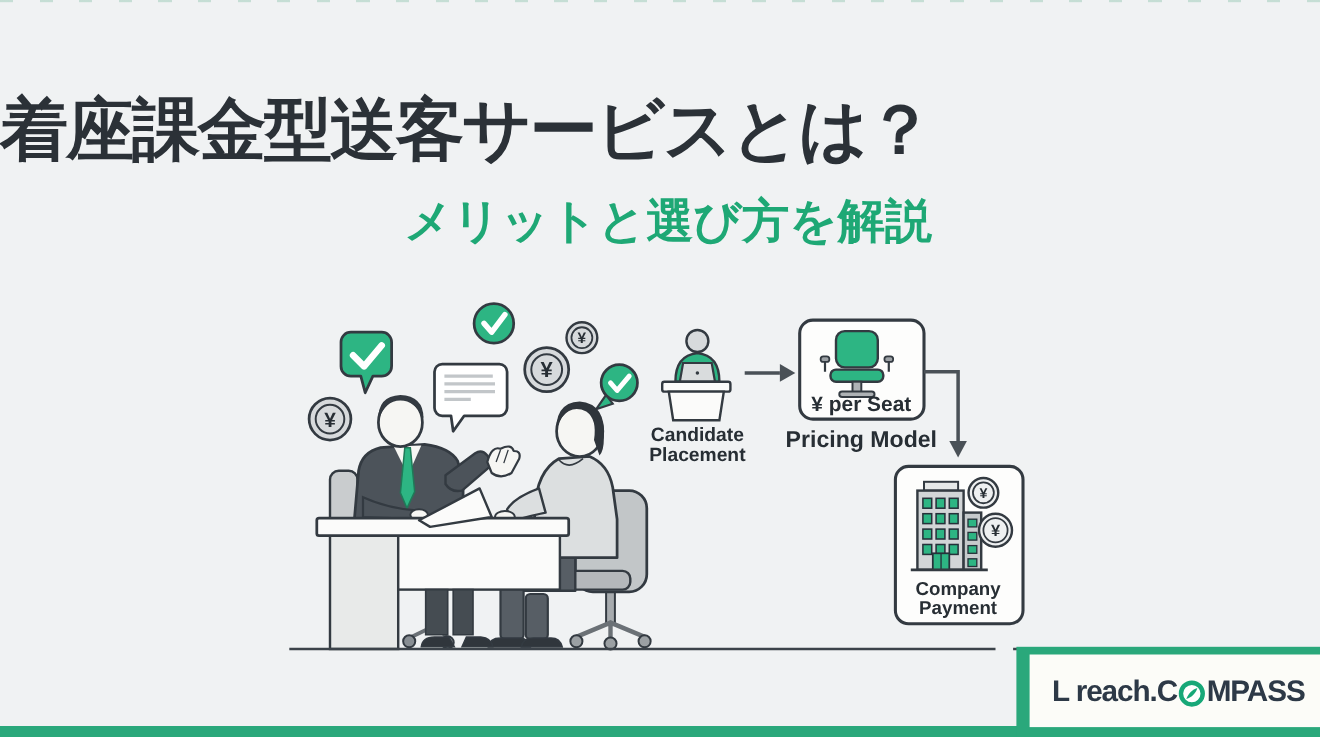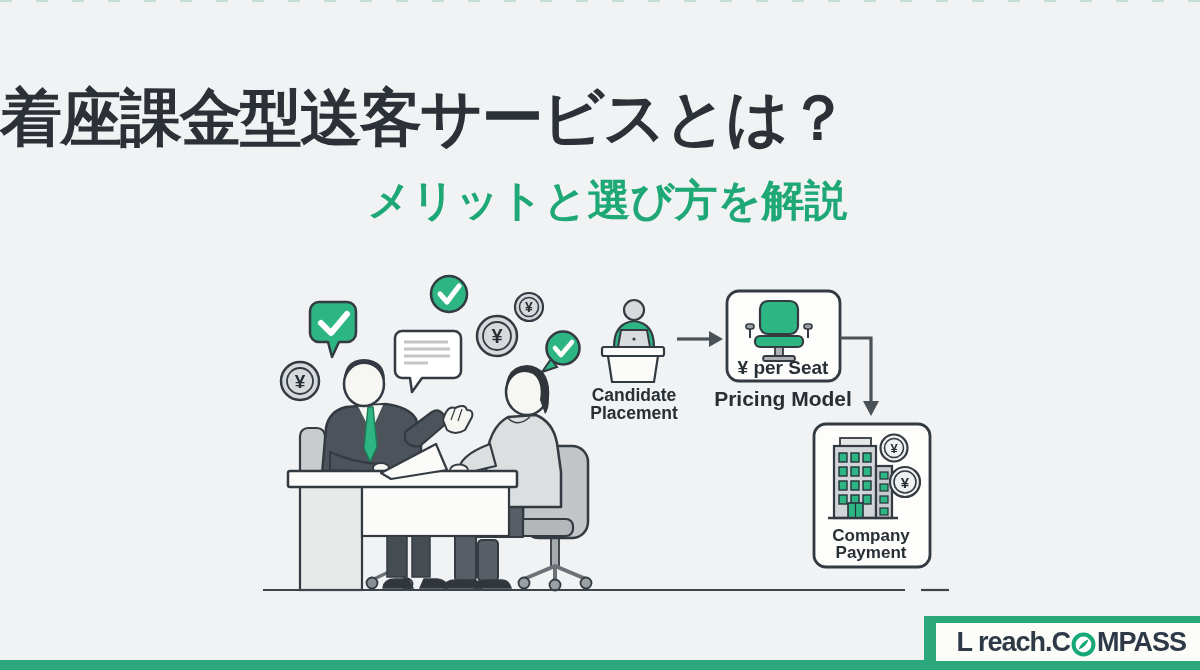--- a/index.html
+++ b/index.html
@@ -22,21 +22,21 @@
     position:absolute;top:172px;left:15px;right:0;margin:0;
     text-align:center;font-size:43px;font-weight:900;letter-spacing:0;
     color:#1ea875;
   }
   .scene{position:absolute;left:250px;top:260px;width:710px;height:345px;}
   .svg-label{font-family:"Liberation Sans",sans-serif;font-weight:700;fill:#272e34;}
   .footer-bar{
     position:absolute;left:0;right:0;bottom:0;height:10px;background:#2aa87b;
   }
   .logo-block{
-    position:absolute;right:0;bottom:0;width:276px;height:54px;background:#2aa87b;
+    position:absolute;right:0;bottom:0;width:276px;height:82px;background:#2aa87b;
   }
   .logo-inner{
     position:absolute;left:12px;top:7px;right:0;bottom:9px;background:#fcfcf8;
     display:flex;align-items:center;justify-content:flex-end;padding-right:14px;
   }
   .logo-text{
     font-size:27px;font-weight:700;letter-spacing:-1px;color:#2d3947;white-space:pre;
   }
   .compass{display:inline-flex;margin:0 1px;transform:translateY(2px);}
 </style>

